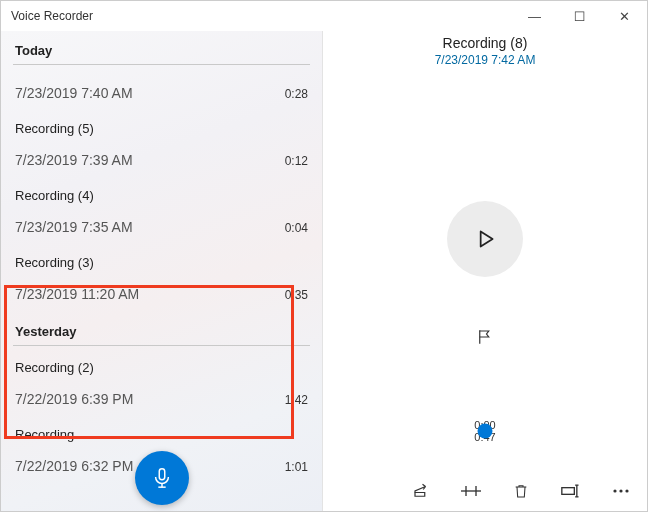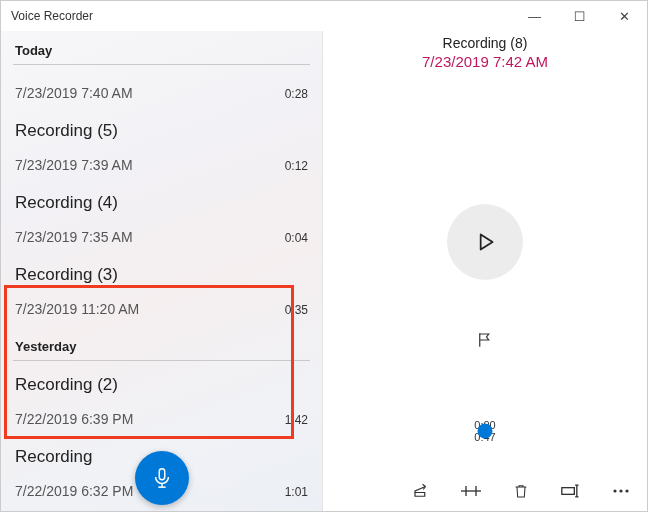--- a/index.html
+++ b/index.html
@@ -7,30 +7,30 @@
   .titlebar { height: 30px; display: flex; align-items: center; padding-left: 10px; font-size: 12px; color: #333; }
   .winbtns { margin-left: auto; display: flex; }
   .winbtn { width: 45px; height: 30px; display: flex; align-items: center; justify-content: center; font-size: 13px; color: #444; }
   .content { flex: 1; display: flex; overflow: hidden; }
   .sidebar { width: 322px; background: linear-gradient(160deg,#f7f7f9 0%,#f2f1f5 30%,#f5eff0 55%,#f0f2f6 80%,#eceff5 100%); position: relative; display: flex; flex-direction: column; border-right: 1px solid #e3e3e3; }
   .list { flex: 1; overflow: hidden; }
   .group-label { font-size: 13px; font-weight: 600; color: #222; padding: 12px 14px 6px; }
   .sep { height: 1px; background: #c9c9c9; margin: 0 12px 4px; }
   .item { padding: 10px 14px 10px 14px; display: flex; justify-content: space-between; align-items: flex-start; }
   .item-left { display: flex; flex-direction: column; }
-  .item-title { font-size: 17px; color: #222; }
+  .item-title { font-size: 13px; color: #222; }
   .item-sub { font-size: 14px; color: #555; margin-top: 16px; }
   .item-dur { font-size: 12px; color: #333; align-self: flex-end; margin-top: 12px; }
   .cut-top { padding-top:0; }
   .highlight-box { position: absolute; border: 3px solid #ef3b1f; pointer-events: none; }
   .record-btn { position: absolute; left: 50%; transform: translateX(-50%); bottom: 6px; width: 54px; height: 54px; border-radius: 50%; background: #0078d7; display: flex; align-items: center; justify-content: center; box-shadow: 0 2px 6px rgba(0,0,0,0.25); }
   .main { flex: 1; display: flex; flex-direction: column; align-items: center; position: relative; background: #fff; }
   .main-head { text-align: center; margin-top: 4px; }
   .main-title { font-size: 14px; color: #222; }
-  .main-sub { font-size: 15px; color: #be185d; margin-top: 2px; }
+  .main-sub { font-size: 12px; color: #0369a1; margin-top: 2px; }
   .play-btn { width: 76px; height: 76px; border-radius: 50%; background: #ececec; display: flex; align-items: center; justify-content: center; margin-top: 134px; }
   .flag-btn { margin-top: 50px; }
   .timeline { position: absolute; bottom: 68px; left: 22px; right: 22px; display: flex; align-items: center; font-size: 11px; color: #333; flex-direction: column; }
   .track { flex: 1; height: 2px; background: #c7c7c7; margin: 0 10px; position: relative; }
   .prog { position: absolute; left: 0; top: 0; height: 2px; background: #0078d7; width: 5%; }
   .thumb { position: absolute; top: 50%; transform: translate(-50%,-50%); width: 15px; height: 15px; border-radius: 50%; background: #0078d7; left: 5%; }
   .toolbar { position: absolute; bottom: 10px; right: 16px; display: flex; gap: 30px; align-items: center; color: #333; }
   .tb { width: 20px; height: 20px; display: flex; align-items: center; justify-content: center; }
 </style>
 </head>

